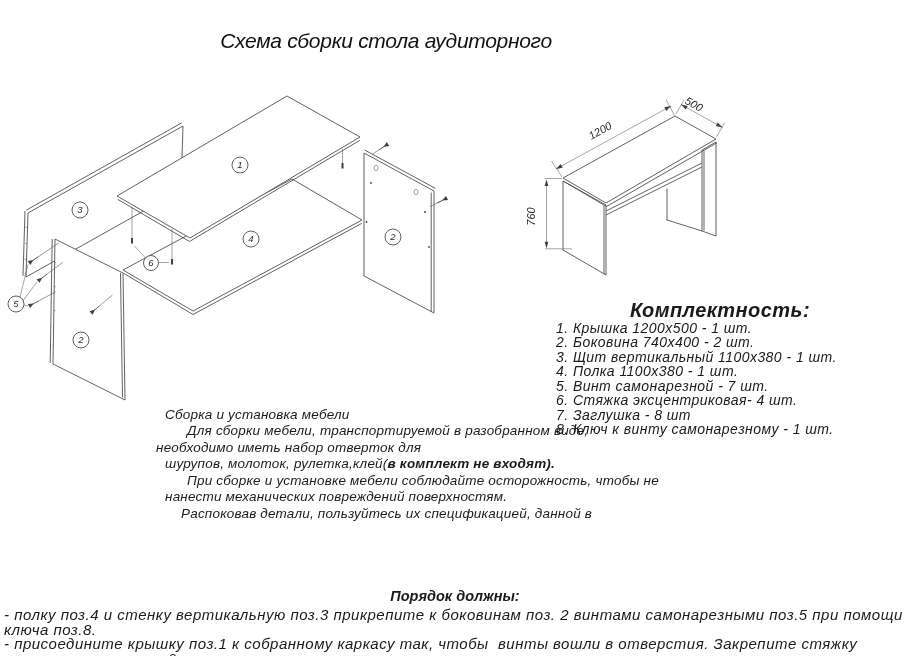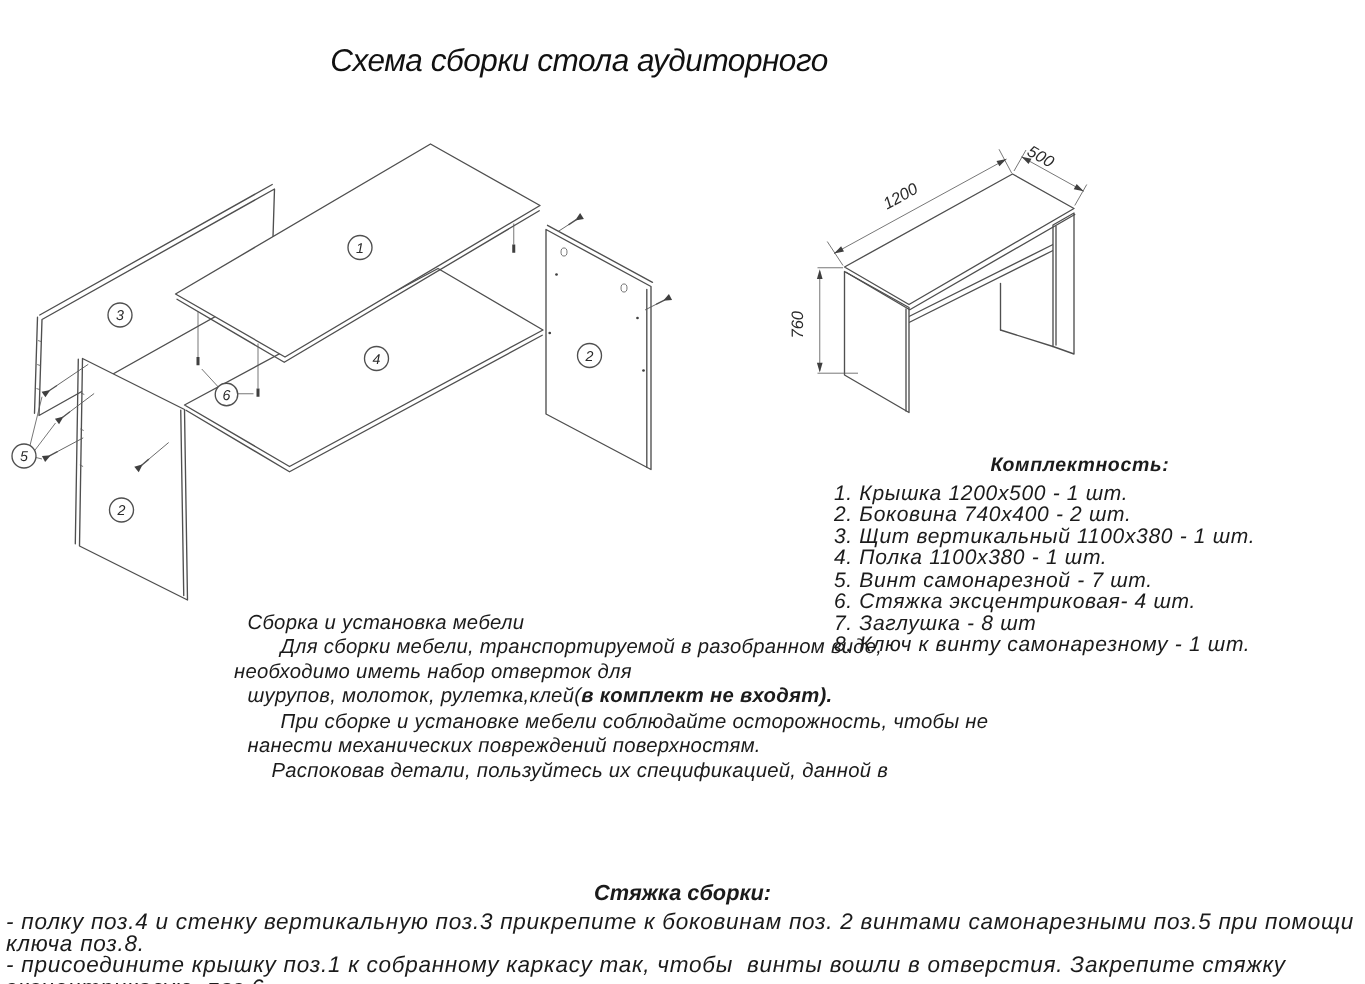--- a/index.html
+++ b/index.html
@@ -9,21 +9,21 @@
     font-family:"Liberation Sans",sans-serif;
   }
   .abs{position:absolute;}
   
   #title{
     left:180px;top:29px;width:412px;text-align:center;
     font-style:italic;font-size:21px;letter-spacing:-0.3px;color:#111;
   }
   #parts{left:550px;top:303px;width:340px;font-style:italic;font-size:14px;
          line-height:14.5px;letter-spacing:0.45px;}
-  #parts .ph{font-weight:bold;font-size:13px;text-align:center;margin-bottom:3px;}
+  #parts .ph{font-weight:bold;font-size:20px;text-align:center;margin-bottom:3px;}
   #parts .pi{padding-left:6px;white-space:nowrap;}
   #notes{left:156px;top:407px;width:480px;font-style:italic;font-size:13.5px;
          line-height:16.45px;letter-spacing:0.2px;}
   #notes .nl{white-space:nowrap;}
   .ind0{padding-left:0;} .ind1{padding-left:9px;} .ind2{padding-left:25px;} .ind3{padding-left:31px;}
   #notes b{font-weight:bold;}
   #order{left:0;top:588px;width:910px;}
   #order .oh{text-align:center;font-style:italic;font-weight:bold;font-size:14.5px;margin-bottom:4px;}
   #order .step{font-style:italic;font-size:15px;line-height:14.6px;
                letter-spacing:0.5px;padding-left:4px;white-space:pre-wrap;}
@@ -235,17 +235,17 @@
   <div class="nl ind1">Сборка и установка мебели</div>
   <div class="nl ind3">Для сборки мебели, транспортируемой в разобранном виде,</div>
   <div class="nl ind0">необходимо иметь набор отверток для</div>
   <div class="nl ind1"><span>шурупов, молоток, рулетка,клей(</span><b>в комплект не входят).</b></div>
   <div class="nl ind3">При сборке и установке мебели соблюдайте осторожность, чтобы не</div>
   <div class="nl ind1">нанести механических повреждений поверхностям.</div>
   <div class="nl ind2">Распоковав детали, пользуйтесь их спецификацией, данной в</div>
 </div>
 
 <div id="order" class="abs">
-  <div class="oh">Стяжка сборки:</div>
+  <div class="oh">Порядок должны:</div>
   <div class="step">- полку поз.4 и стенку вертикальную поз.3 прикрепите к боковинам поз. 2 винтами самонарезными поз.5 при помощи ключа поз.8.</div>
   <div class="step">- присоедините крышку поз.1 к собранному каркасу так, чтобы  винты вошли в отверстия. Закрепите стяжку эксцентриковую  поз.6.</div>
 
 </div>
 
 </body></html>

